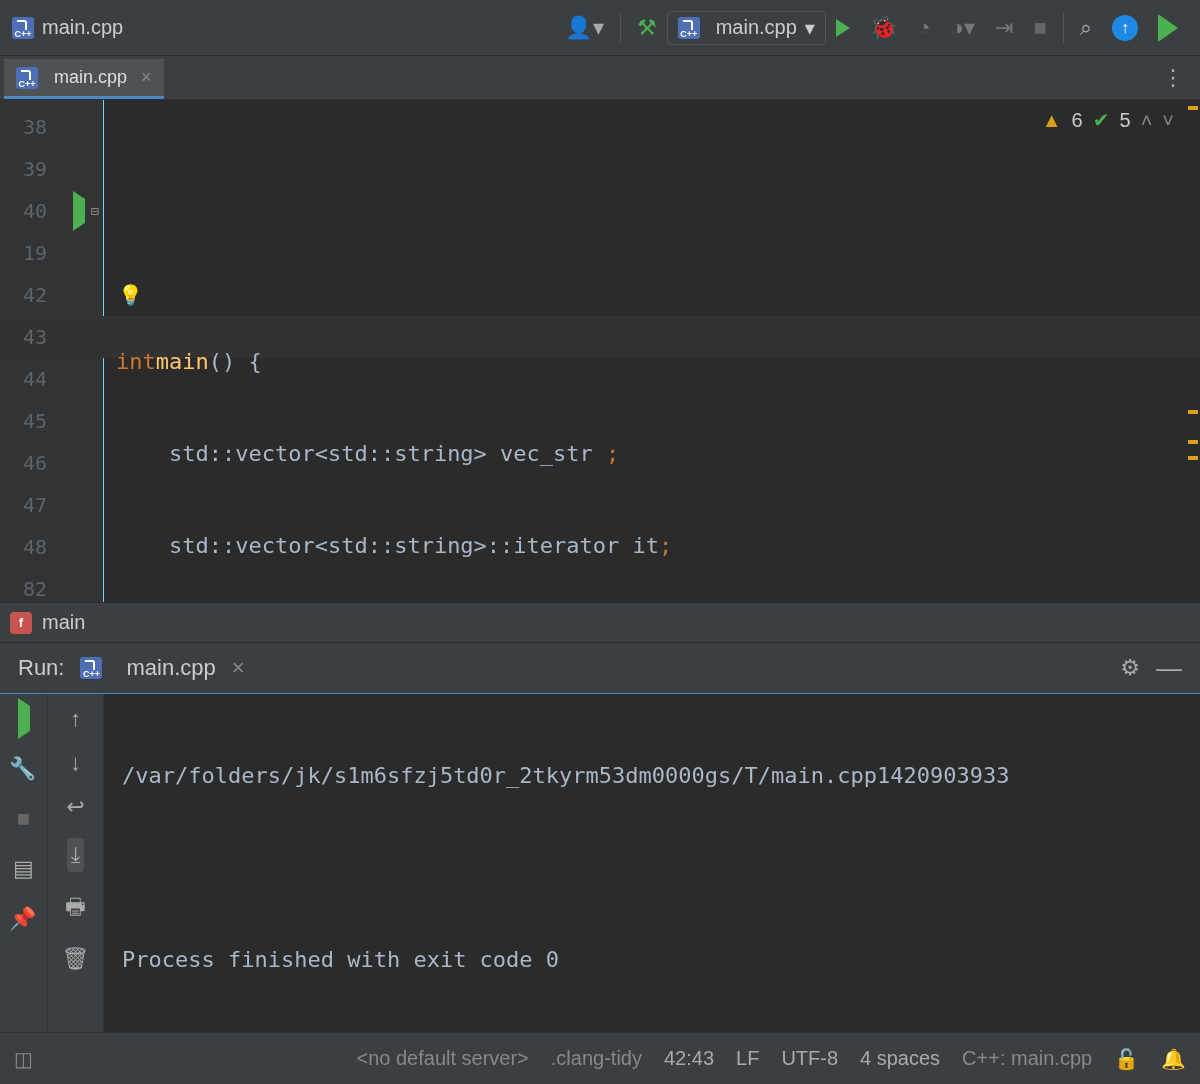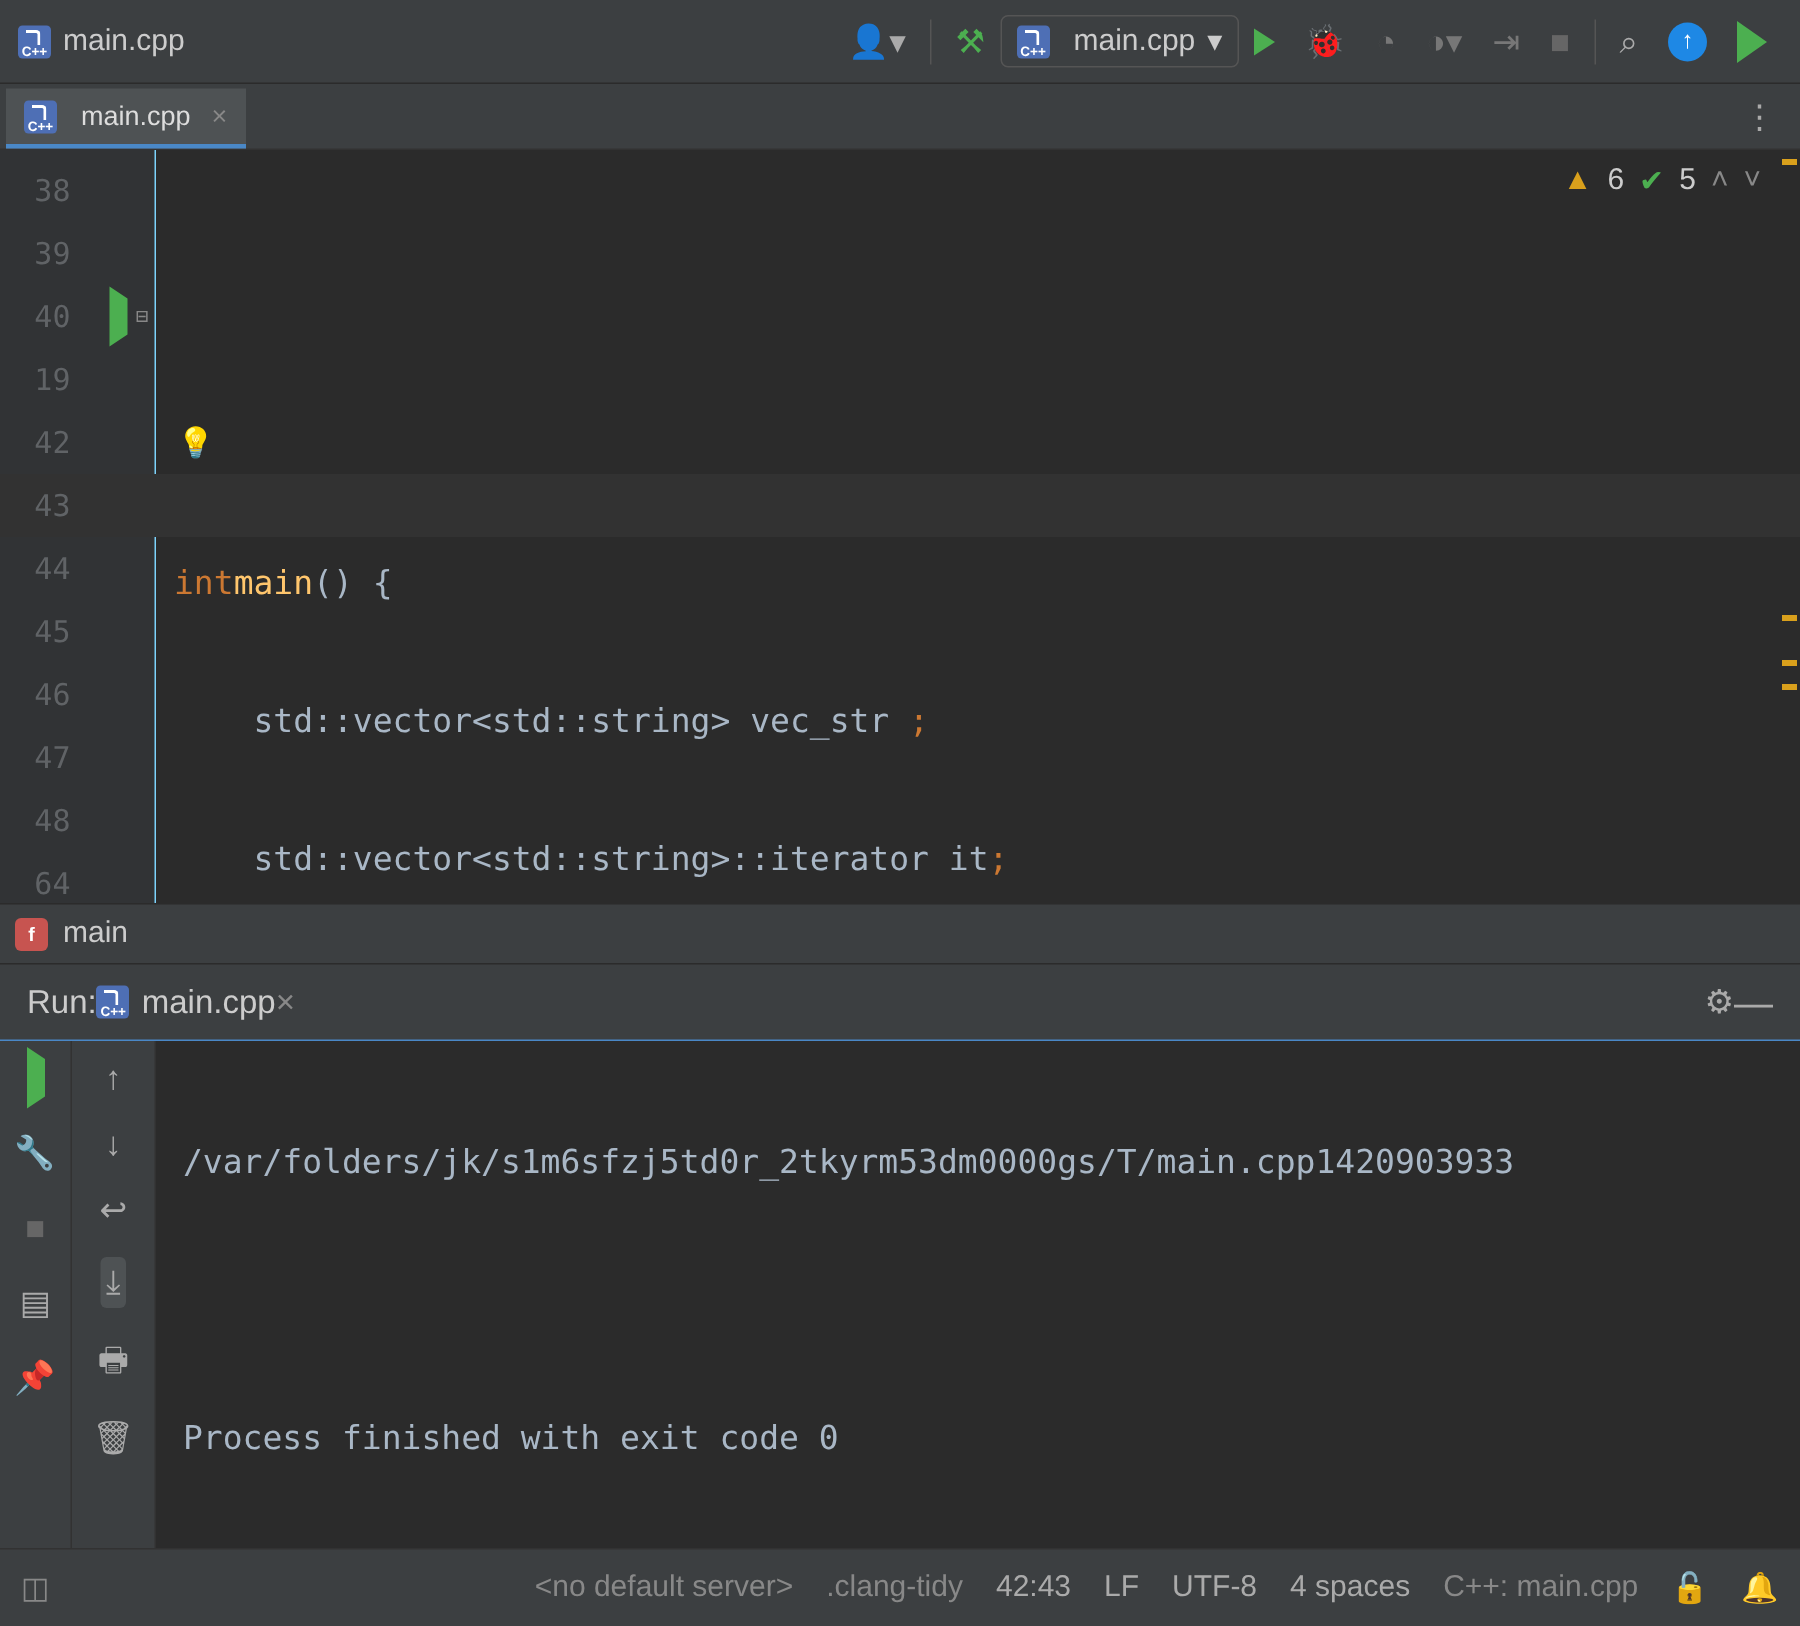--- a/index.html
+++ b/index.html
@@ -103,21 +103,20 @@
 .g-row .bulb{position:absolute;right:-40px;font-size:20px;}
 .highlight-line{position:absolute;left:0;right:0;height:42px;background:#323232;top:216px;}
 .code {
   flex:1;
   font-family:"SF Mono",Menlo,Consolas,monospace;
   font-size:22px;
   padding-top:6px;
   padding-left:12px;
   white-space:pre;
   position:relative;
-  margin-top:28px;
 }
 .code-line{height:42px;display:flex;align-items:center;position:relative;z-index:1;}
 .kw{color:#cc7832;}
 .fn{color:#ffc66d;}
 .id{color:#a9b7c6;}
 .pu{color:#cc7832;}
 .insp-bar{position:absolute;top:8px;right:26px;display:flex;align-items:center;gap:10px;font-size:20px;color:#ccc;z-index:2;}
 .warn-tri{color:#d9a01c;}
 .check-green{color:#4caf50;}
 .caret-up,.caret-down{color:#888;}
@@ -128,21 +127,21 @@
   height:40px;background:#3c3f41;
   display:flex;align-items:center;
   padding-left:10px;gap:10px;
   font-size:20px;color:#ccc;
   border-top:1px solid #2b2b2b;
 }
 .bc-icon{width:22px;height:22px;background:#c75450;border-radius:4px;display:flex;align-items:center;justify-content:center;color:#fff;font-size:13px;font-weight:bold;}
 .run-panel-header{
   height:52px;background:#3c3f41;
   display:flex;align-items:center;
-  padding:0 18px;gap:0;
+  padding:0 18px;gap:16px;
   font-size:22px;color:#ccc;
   border-top:1px solid #2b2b2b;
   border-bottom:1px solid #4a88c7;
 }
 .run-panel-header .gear{margin-left:auto;color:#aaa;}
 .run-panel-header .min{color:#aaa;font-size:26px;}
 .run-panel{
   display:flex;
   height:338px;
   background:#2b2b2b;
@@ -272,21 +271,21 @@
     <div class="g-row">
         <span>46</span>
       </div>
     <div class="g-row">
         <span>47</span>
       </div>
     <div class="g-row">
         <span>48</span>
       </div>
     <div class="g-row">
-        <span>64</span>
+        <span>82</span>
       </div>
   </div>
   <div class="code">
     <div class="code-line"></div>
     <div class="code-line"></div>
     <div class="code-line"><span class="kw">int</span> <span class="fn">main</span><span class="id">() {</span></div>
     <div class="code-line"><span class="id">    std::vector&lt;std::string&gt; </span><span class="id">vec_str</span><span class="pu"> ;</span></div>
     <div class="code-line"><span class="id">    std::vector&lt;std::string&gt;::iterator </span><span class="id">it</span><span class="pu">;</span></div>
     
     

